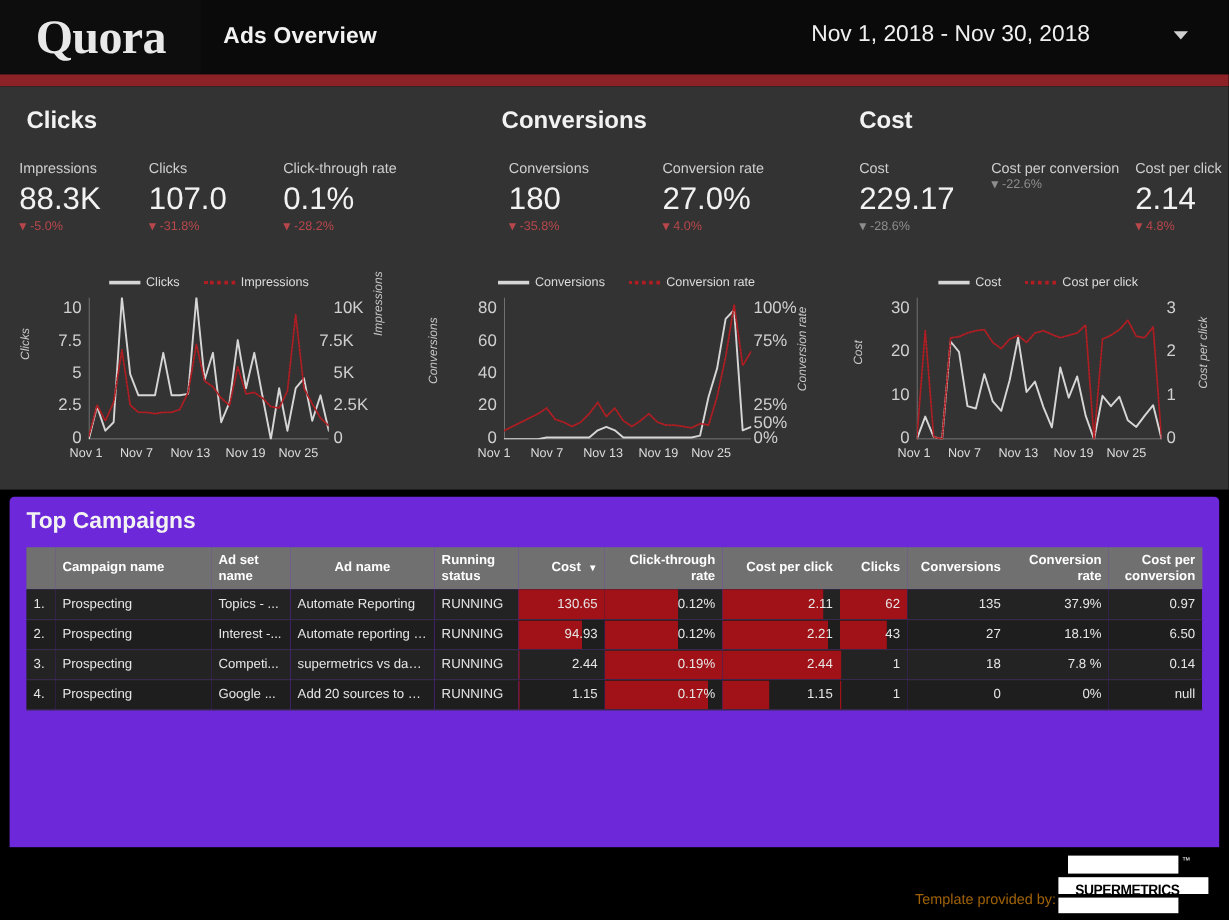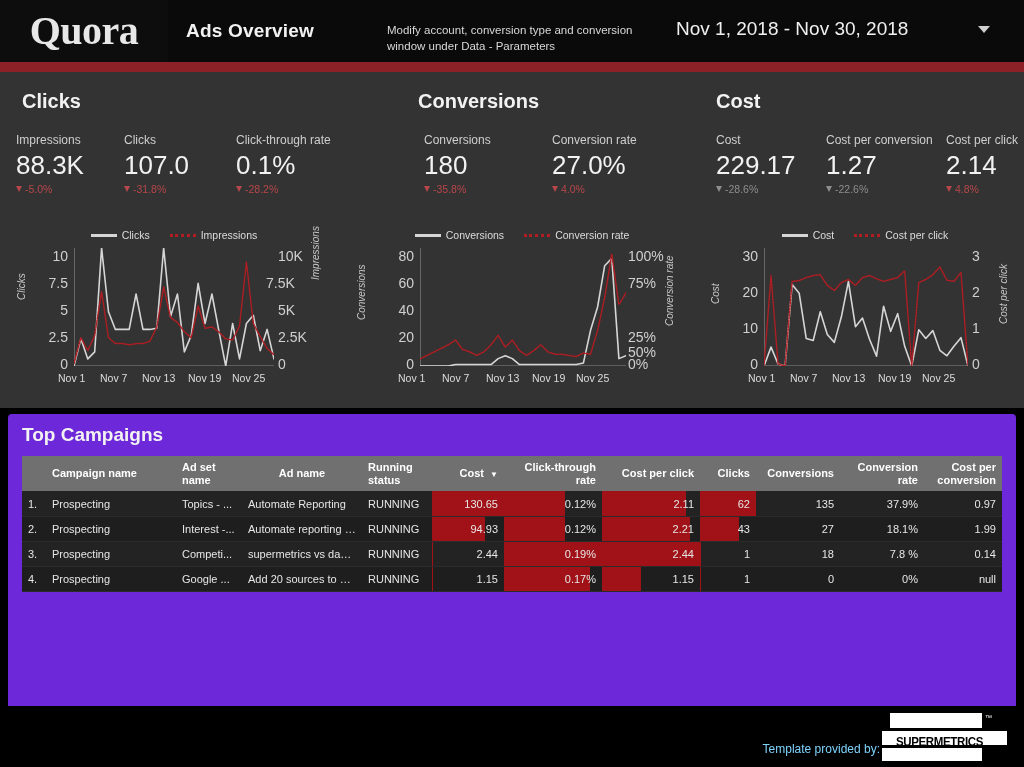--- a/index.html
+++ b/index.html
@@ -72,39 +72,38 @@
   .cellfill { position: relative; }
   .cellfill .bar { position: absolute; left: 0; top: 0; bottom: 0; background: #a01217; z-index: 0; }
   .cellfill .txt { position: relative; z-index: 1; display: block; text-align: right; }
 
   .pager { position: absolute; right: 16px; bottom: 10px; display: flex; align-items: center;
            gap: 18px; font-size: 11px; color: #e0e0e0; }
   .pgbtn { cursor: pointer; color: #cfcfcf; font-size: 15px; line-height: 1; }
 
   
   .footer { position: absolute; left: 0; top: 706px; width: 1024px; height: 61px; background: #000; }
-  .foot-txt { position: absolute; right: 144px; top: 36px; font-size: 12px; color: #7dd3fc; }
+  .foot-txt { position: absolute; right: 144px; top: 36px; font-size: 12px; color: #a16207; }
   .sm-logo { position: absolute; left: 882px; top: 711px; width: 130px; height: 46px; }
   .sm-bar { position: absolute; background: #ffffff; }
   .sm-word { position: absolute; left: 14px; top: 24px; font-family: "Liberation Sans", sans-serif;
              font-size: 12.5px; font-weight: 700; letter-spacing: -0.4px; color: #000;
              transform: scaleX(0.92); transform-origin: left center; }
   .sm-tm { position: absolute; left: 103px; top: 3px; font-size: 7px; color: #ffffff; }
 </style>
 </head>
 <body>
 
 <div id="page">
 
   <div class="header">
     <div class="logo-box">
       <span class="logo-text">Quora</span>
     </div>
     <div class="hdr-title">Ads Overview</div>
-    <div class="hdr-note">Modify account, conversion type and conversion window under Data - Parameters</div>
     <div class="hdr-date">Nov 1, 2018 - Nov 30, 2018</div>
     <div class="hdr-caret"></div>
   </div>
   <div class="redbar"></div>
 
   <div class="panel">
     <div class="sec-title" style="left:22px;  top:18px;">Clicks</div>
     <div class="sec-title" style="left:418px; top:18px;">Conversions</div>
     <div class="sec-title" style="left:716px; top:18px;">Cost</div>
 
@@ -151,21 +150,20 @@
     <div class="metric" style="left:716px; top:62px;">
       <div class="m-label">Cost</div>
       <div class="m-value">229.17</div>
       <div class="m-delta" style="color:#8e8e8e">
         <i class="arrow-dn"></i>
           <span>-28.6%</span>
       </div>
     </div>
     <div class="metric" style="left:826px; top:62px;">
       <div class="m-label">Cost per conversion</div>
-      <div class="m-value">1.27</div>
       <div class="m-delta" style="color:#8e8e8e">
         <i class="arrow-dn"></i>
           <span>-22.6%</span>
       </div>
     </div>
     <div class="metric" style="left:946px; top:62px;">
       <div class="m-label">Cost per click</div>
       <div class="m-value">2.14</div>
       <div class="m-delta" style="color:#b8474b">
         <i class="arrow-dn"></i>
@@ -360,21 +358,21 @@
             <td class="num cellfill">
               <span class="bar" style="width:90%"></span>
               <span class="txt">2.21</span>
             </td>
             <td class="num cellfill">
               <span class="bar" style="width:70%"></span>
               <span class="txt">43</span>
             </td>
             <td class="num">27</td>
             <td class="num">18.1%</td>
-            <td class="num">1.99</td>
+            <td class="num">6.50</td>
           </tr>
           <tr>
             <td class="idx">3.</td>
             <td>Prospecting</td>
             <td>Competi...</td>
             <td>supermetrics vs dash...</td>
             <td>RUNNING</td>
             <td class="num cellfill">
               <span class="bar" style="width:2%"></span>
               <span class="txt">2.44</span>

